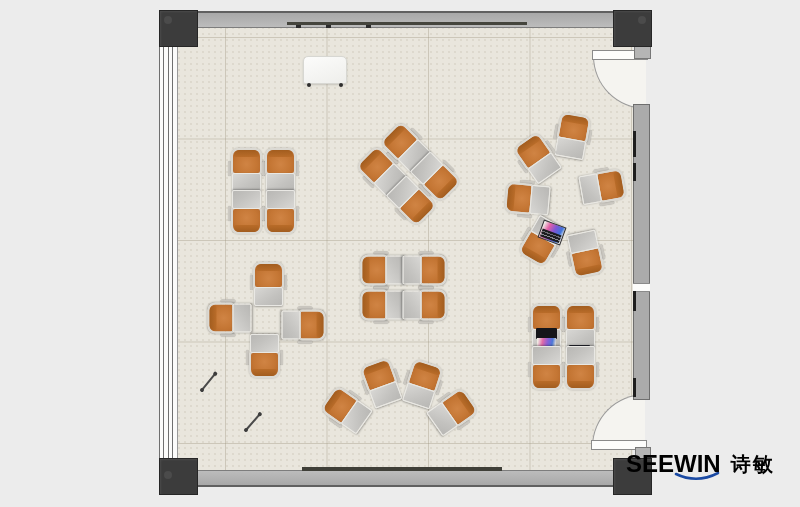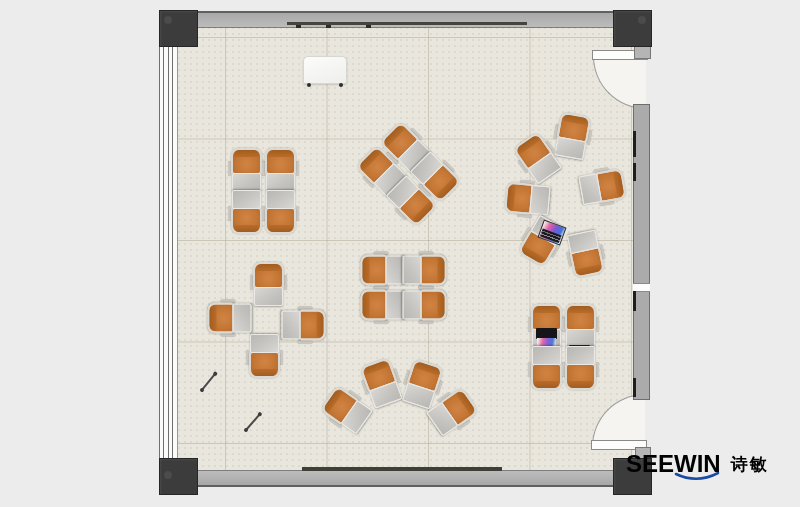--- a/index.html
+++ b/index.html
@@ -96,21 +96,21 @@
     background:linear-gradient(#1c1c20 0 2px,#6a6a70 2px 3px,#1c1c20 3px 5px,#8a8a92 5px 6px,#1c1c20 6px 8px);}
   .stick{position:absolute;height:2px;background:#4a4a4a;border-radius:1px;transform-origin:0 50%;}
   .stick:before,.stick:after{content:"";position:absolute;top:-1px;width:4px;height:4px;border-radius:50%;background:#3c3c3c;}
   .stick:before{left:-2px;} .stick:after{right:-2px;}
 
   
   .logo{position:absolute;left:626px;top:451px;display:flex;align-items:center;gap:10px;
     z-index:10;font-weight:bold;}
   .logo-latin{font-size:24px;line-height:1.1;letter-spacing:0;position:relative;display:inline-block;}
   .logo-swoosh{position:absolute;left:48px;top:21px;}
-  .logo-cjk{font-size:17px;line-height:1;letter-spacing:2px;}
+  .logo-cjk{font-size:20px;line-height:1;letter-spacing:2px;}
 </style>
 </head>
 <body>
 
 <div class="plan">
   <div class="floor"></div>
 
   <div class="wall-top"></div>
   <div class="wall-bottom"></div>
   <div class="wall-right wr1"></div>

